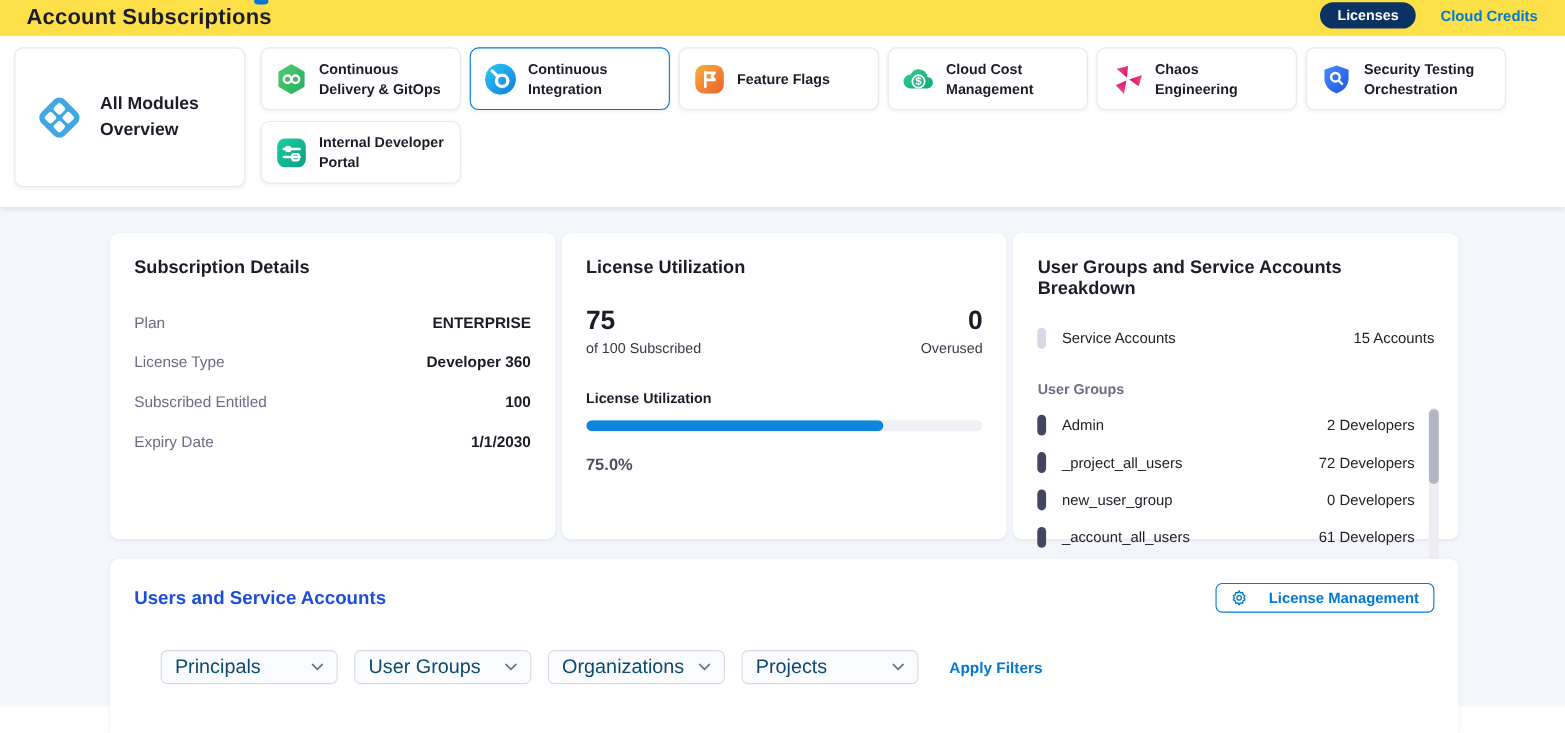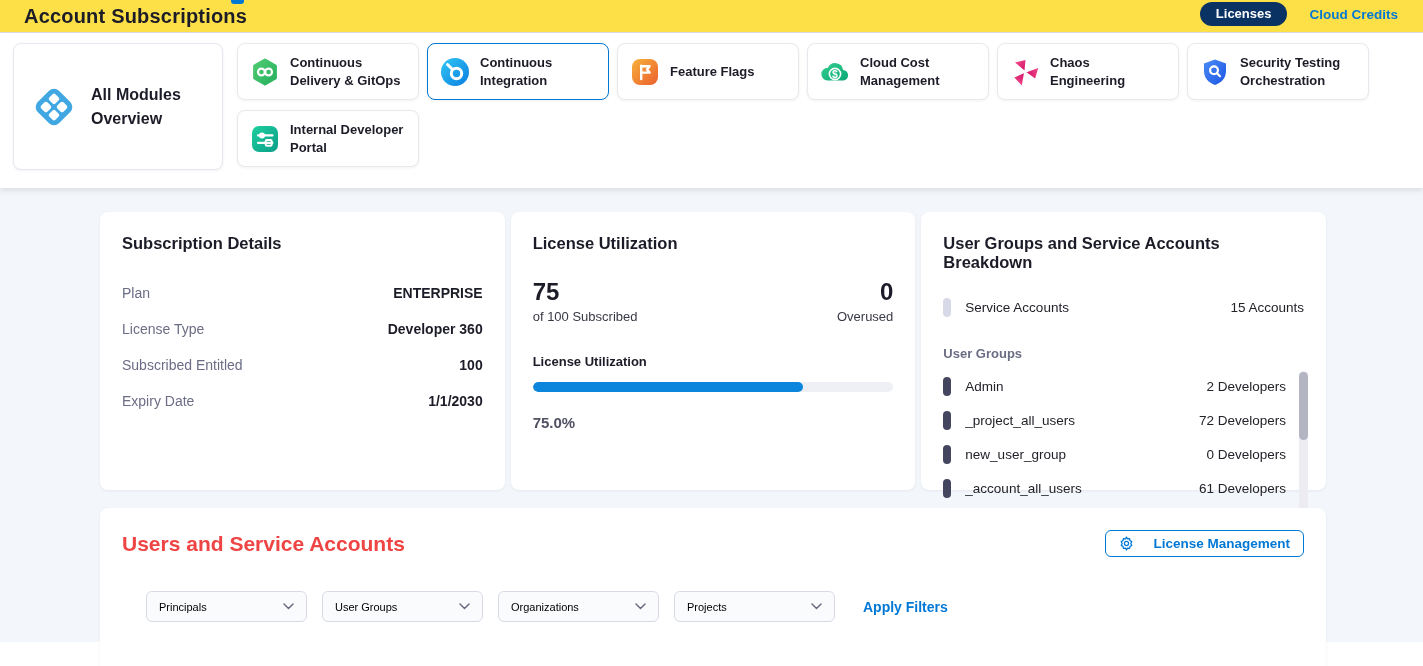--- a/index.html
+++ b/index.html
@@ -66,28 +66,28 @@
   .ug-list { position:relative; margin-top:8px; padding-right:18px; }
   .ug-list .bd-row { height:34px; }
   .scrollbar-track { position:absolute; right:-4px; top:2px; width:9px; height:146px;
     background:#ececf2; border-radius:5px; }
   .scrollbar-thumb { position:absolute; left:0; top:1px; width:9px; height:68px;
     background:#b3b5c2; border-radius:5px; cursor:grab; }
 
   
   .bottom-card { width:1226px; margin-top:18px; height:170px; padding:22px; position:relative; }
   .bottom-head { display:flex; justify-content:space-between; align-items:center; }
-  .section-title { font-size:21px; font-weight:700; color:#ef4444; }
+  .section-title { font-size:17px; font-weight:700; color:#1d4ed8; }
   .license-mgmt-btn { display:flex; align-items:center; gap:19px; border:1px solid #0278d5; background:#fff;
     color:#0278d5; font-size:13.5px; font-weight:600; border-radius:6px; padding:5px 13px; cursor:pointer;
     font-family:"Liberation Sans", sans-serif; }
   .filters-row { display:flex; align-items:center; gap:15px; margin-top:34px; margin-left:24px; }
   .dropdown { width:161px; height:31px; background:#fafbfd; border:1px solid #d9dae6; border-radius:6px;
     display:flex; align-items:center; justify-content:space-between; padding:0 12px; cursor:pointer; }
-  .dropdown-label { font-size:11px; color:#000000; }
+  .dropdown-label { font-size:18px; color:#0c4a6e; }
   .apply-filters { margin-left:13px; color:#0278d5; font-size:14px; font-weight:700; text-decoration:none; cursor:pointer; }
 
   .icon-wrap { flex:0 0 auto; display:flex; }
 </style>
 </head>
 <body>
 
 <svg width="0" height="0" style="position:absolute">
   <defs>
     <linearGradient id="gGreen" x1="0" y1="0" x2="1" y2="1">

